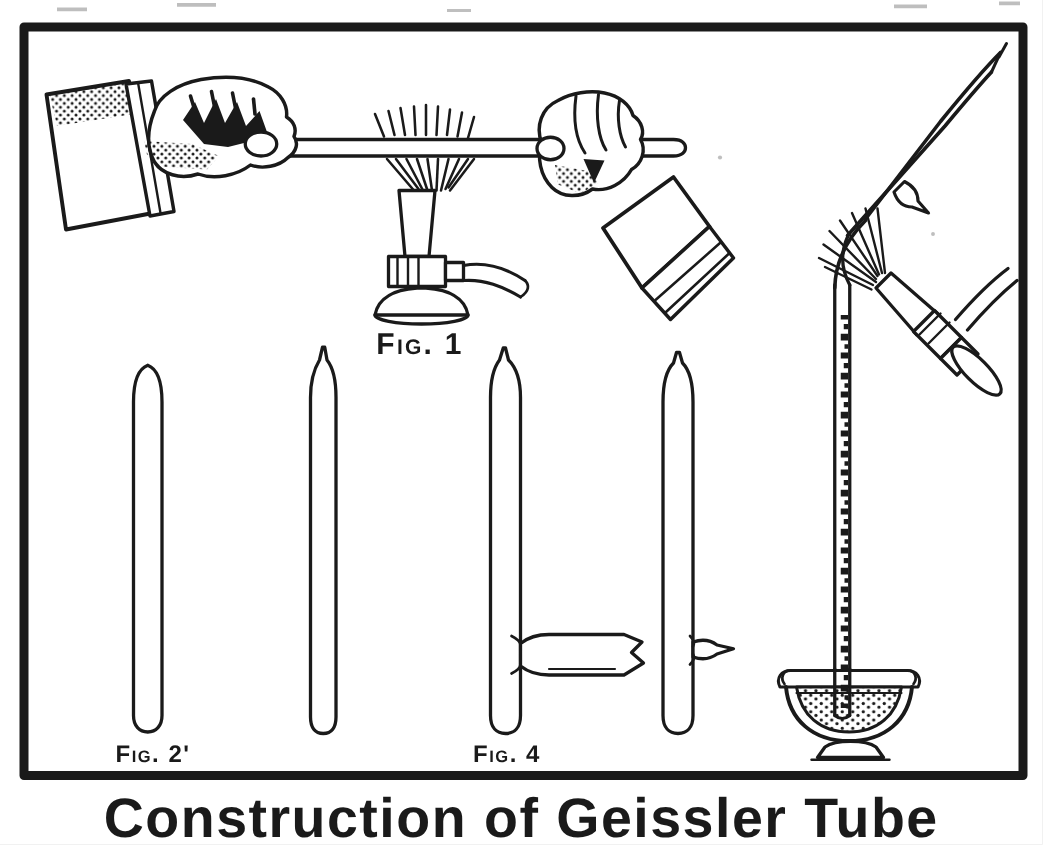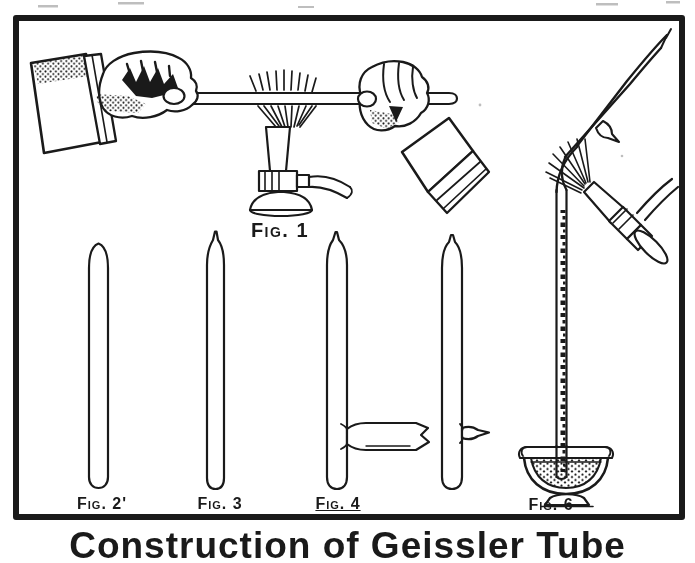--- a/index.html
+++ b/index.html
@@ -227,18 +227,16 @@
       <rect fill="url(#beads)" x="558" y="446" width="7.5" height="26"></rect>
       <path class="s" stroke-width="2" d="M556.5,477 Q561.5,481 566.5,477"></path>
 
       <path class="w" stroke-width="2.2" d="M545,505 L589,505 L584,498 C577,493 557,493 550,498 Z"></path>
       <path class="s" stroke-width="1.6" d="M541,506.5 H593"></path>
     </g>
   </svg>
 
   <span class="fig-label big" style="left:240px; top:219px;">Fig. 1</span>
   <span class="fig-label" style="left:62px; top:495px;">Fig. 2'</span>
-  <span class="fig-label" style="left:180px; top:495px;">Fig. 3</span>
-  <span class="fig-label" style="left:298px; top:495px;text-decoration:underline;">Fig. 4</span>
-  <span class="fig-label" style="left:511px; top:496px;">Fig. 6</span>
+  <span class="fig-label" style="left:298px; top:495px;">Fig. 4</span>
 
   <div class="caption">Construction of Geissler Tube</div>
 </div>
 
 </body></html>

